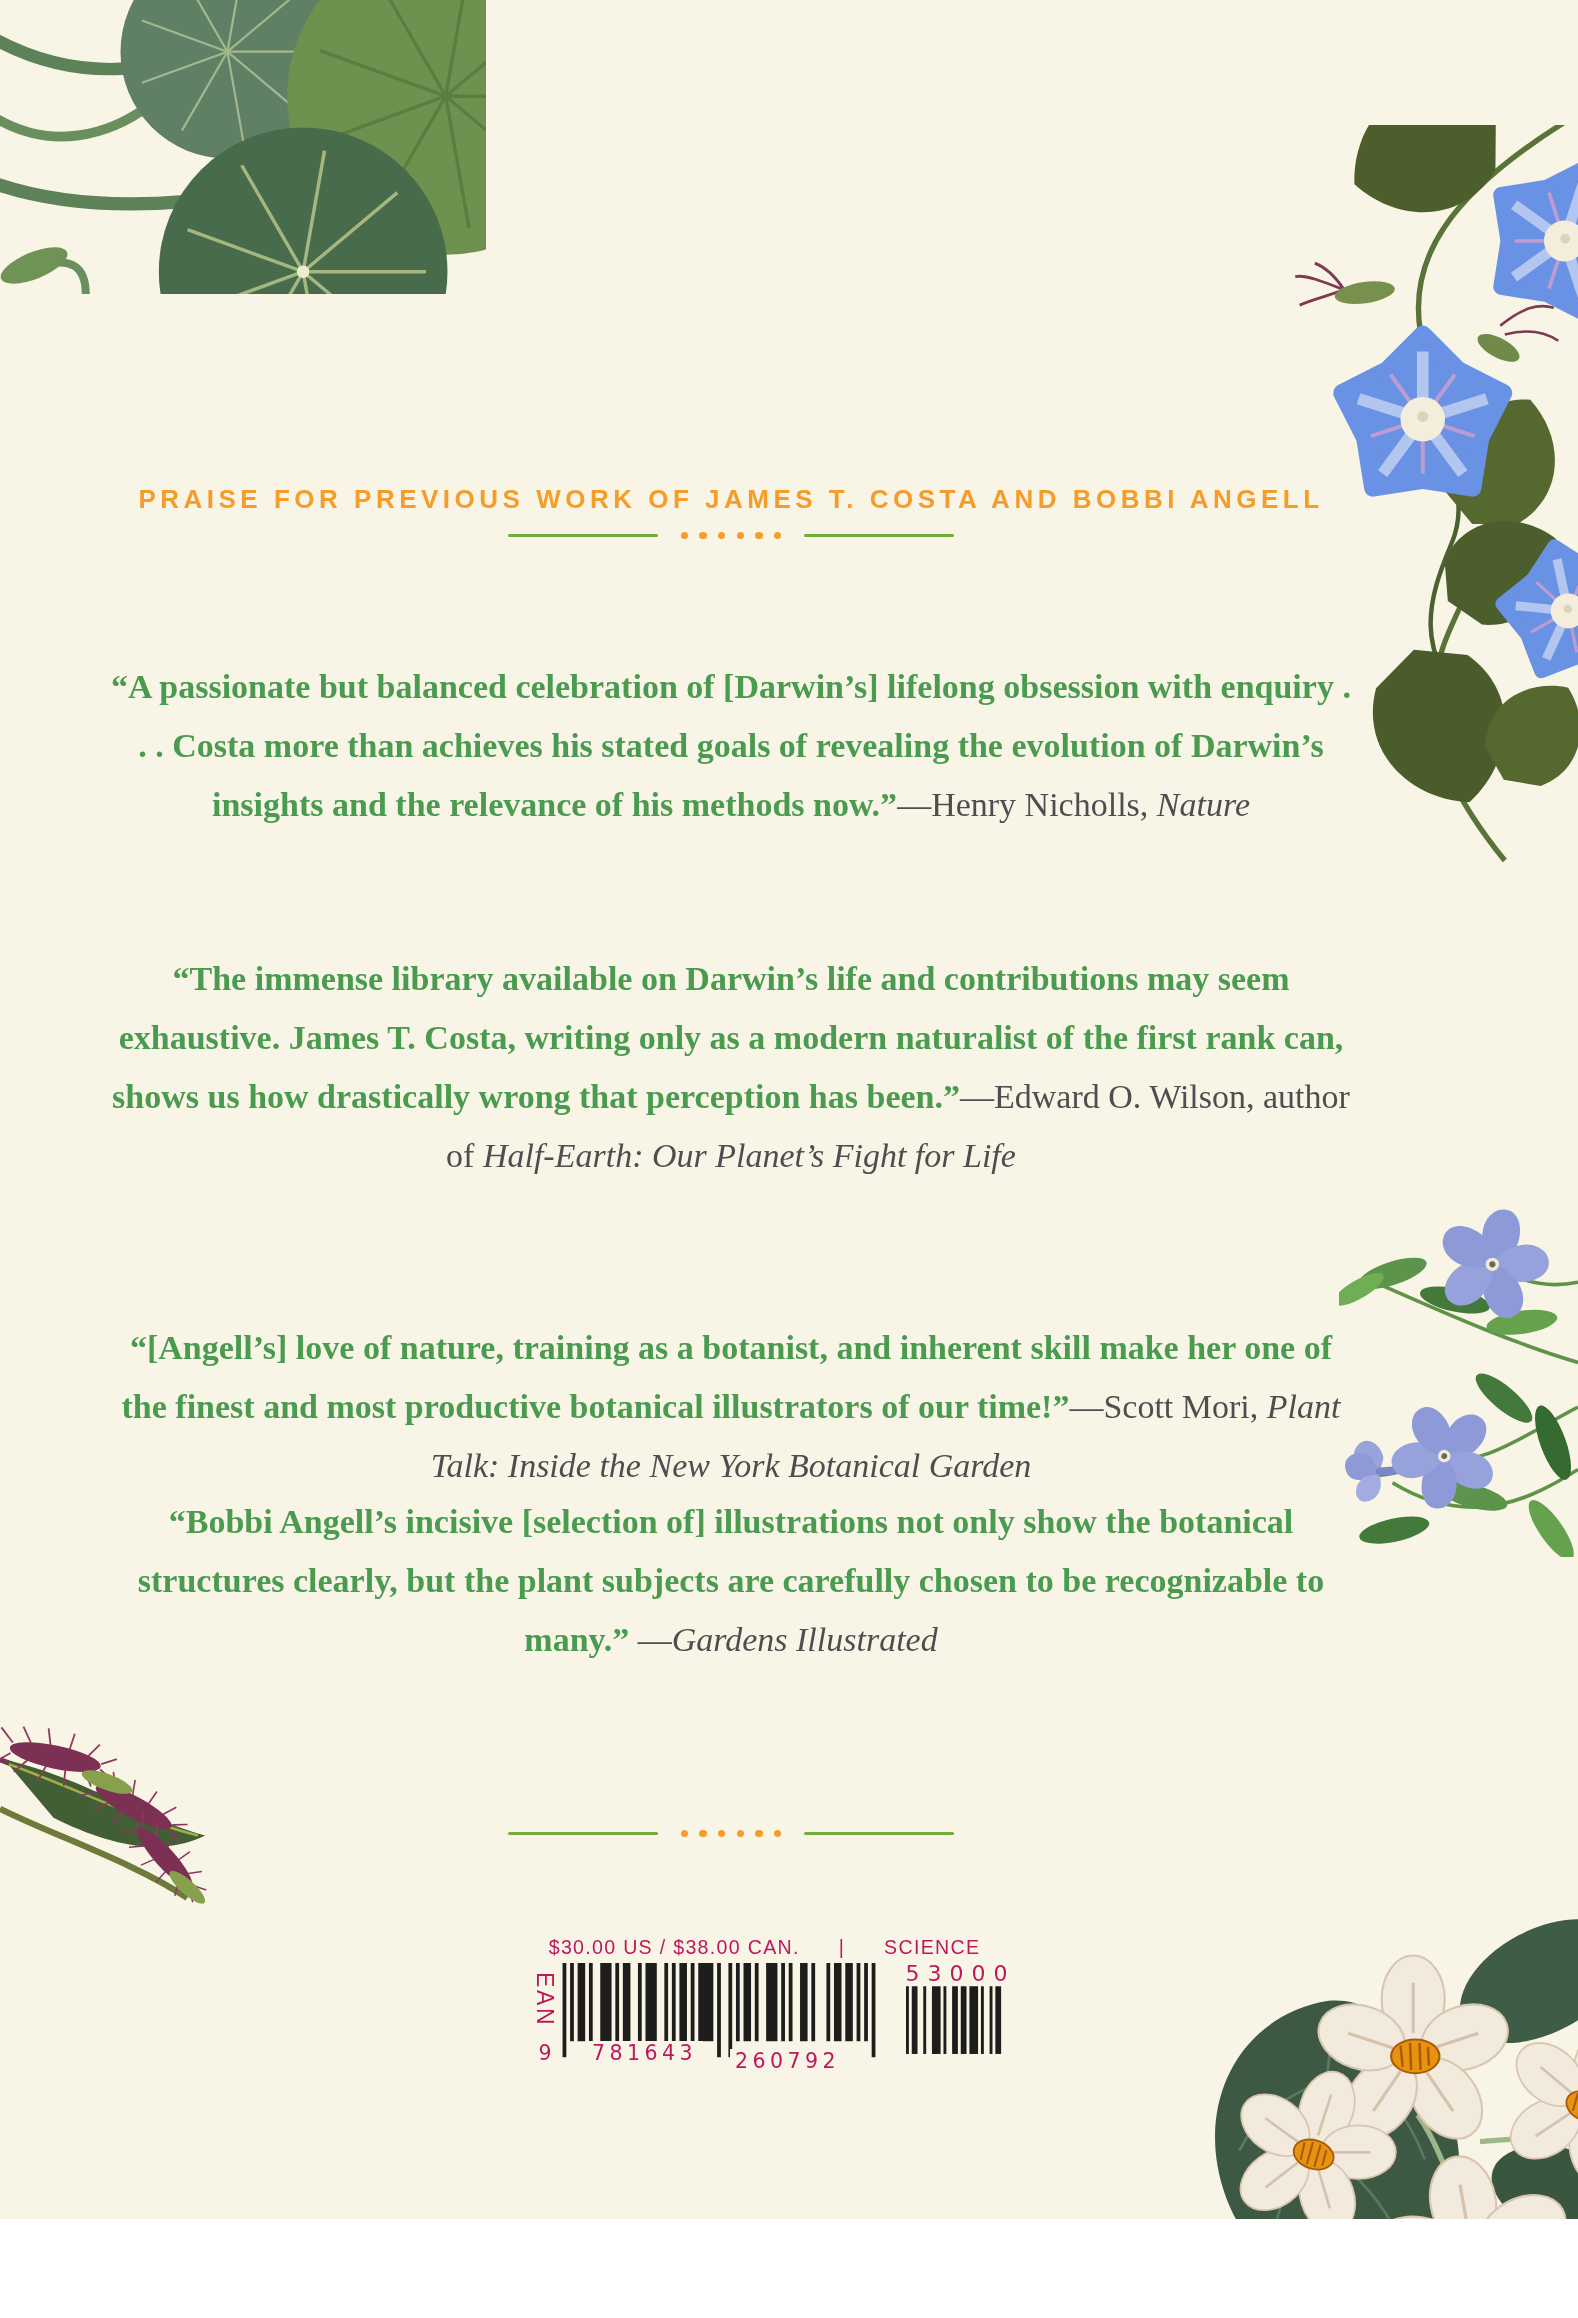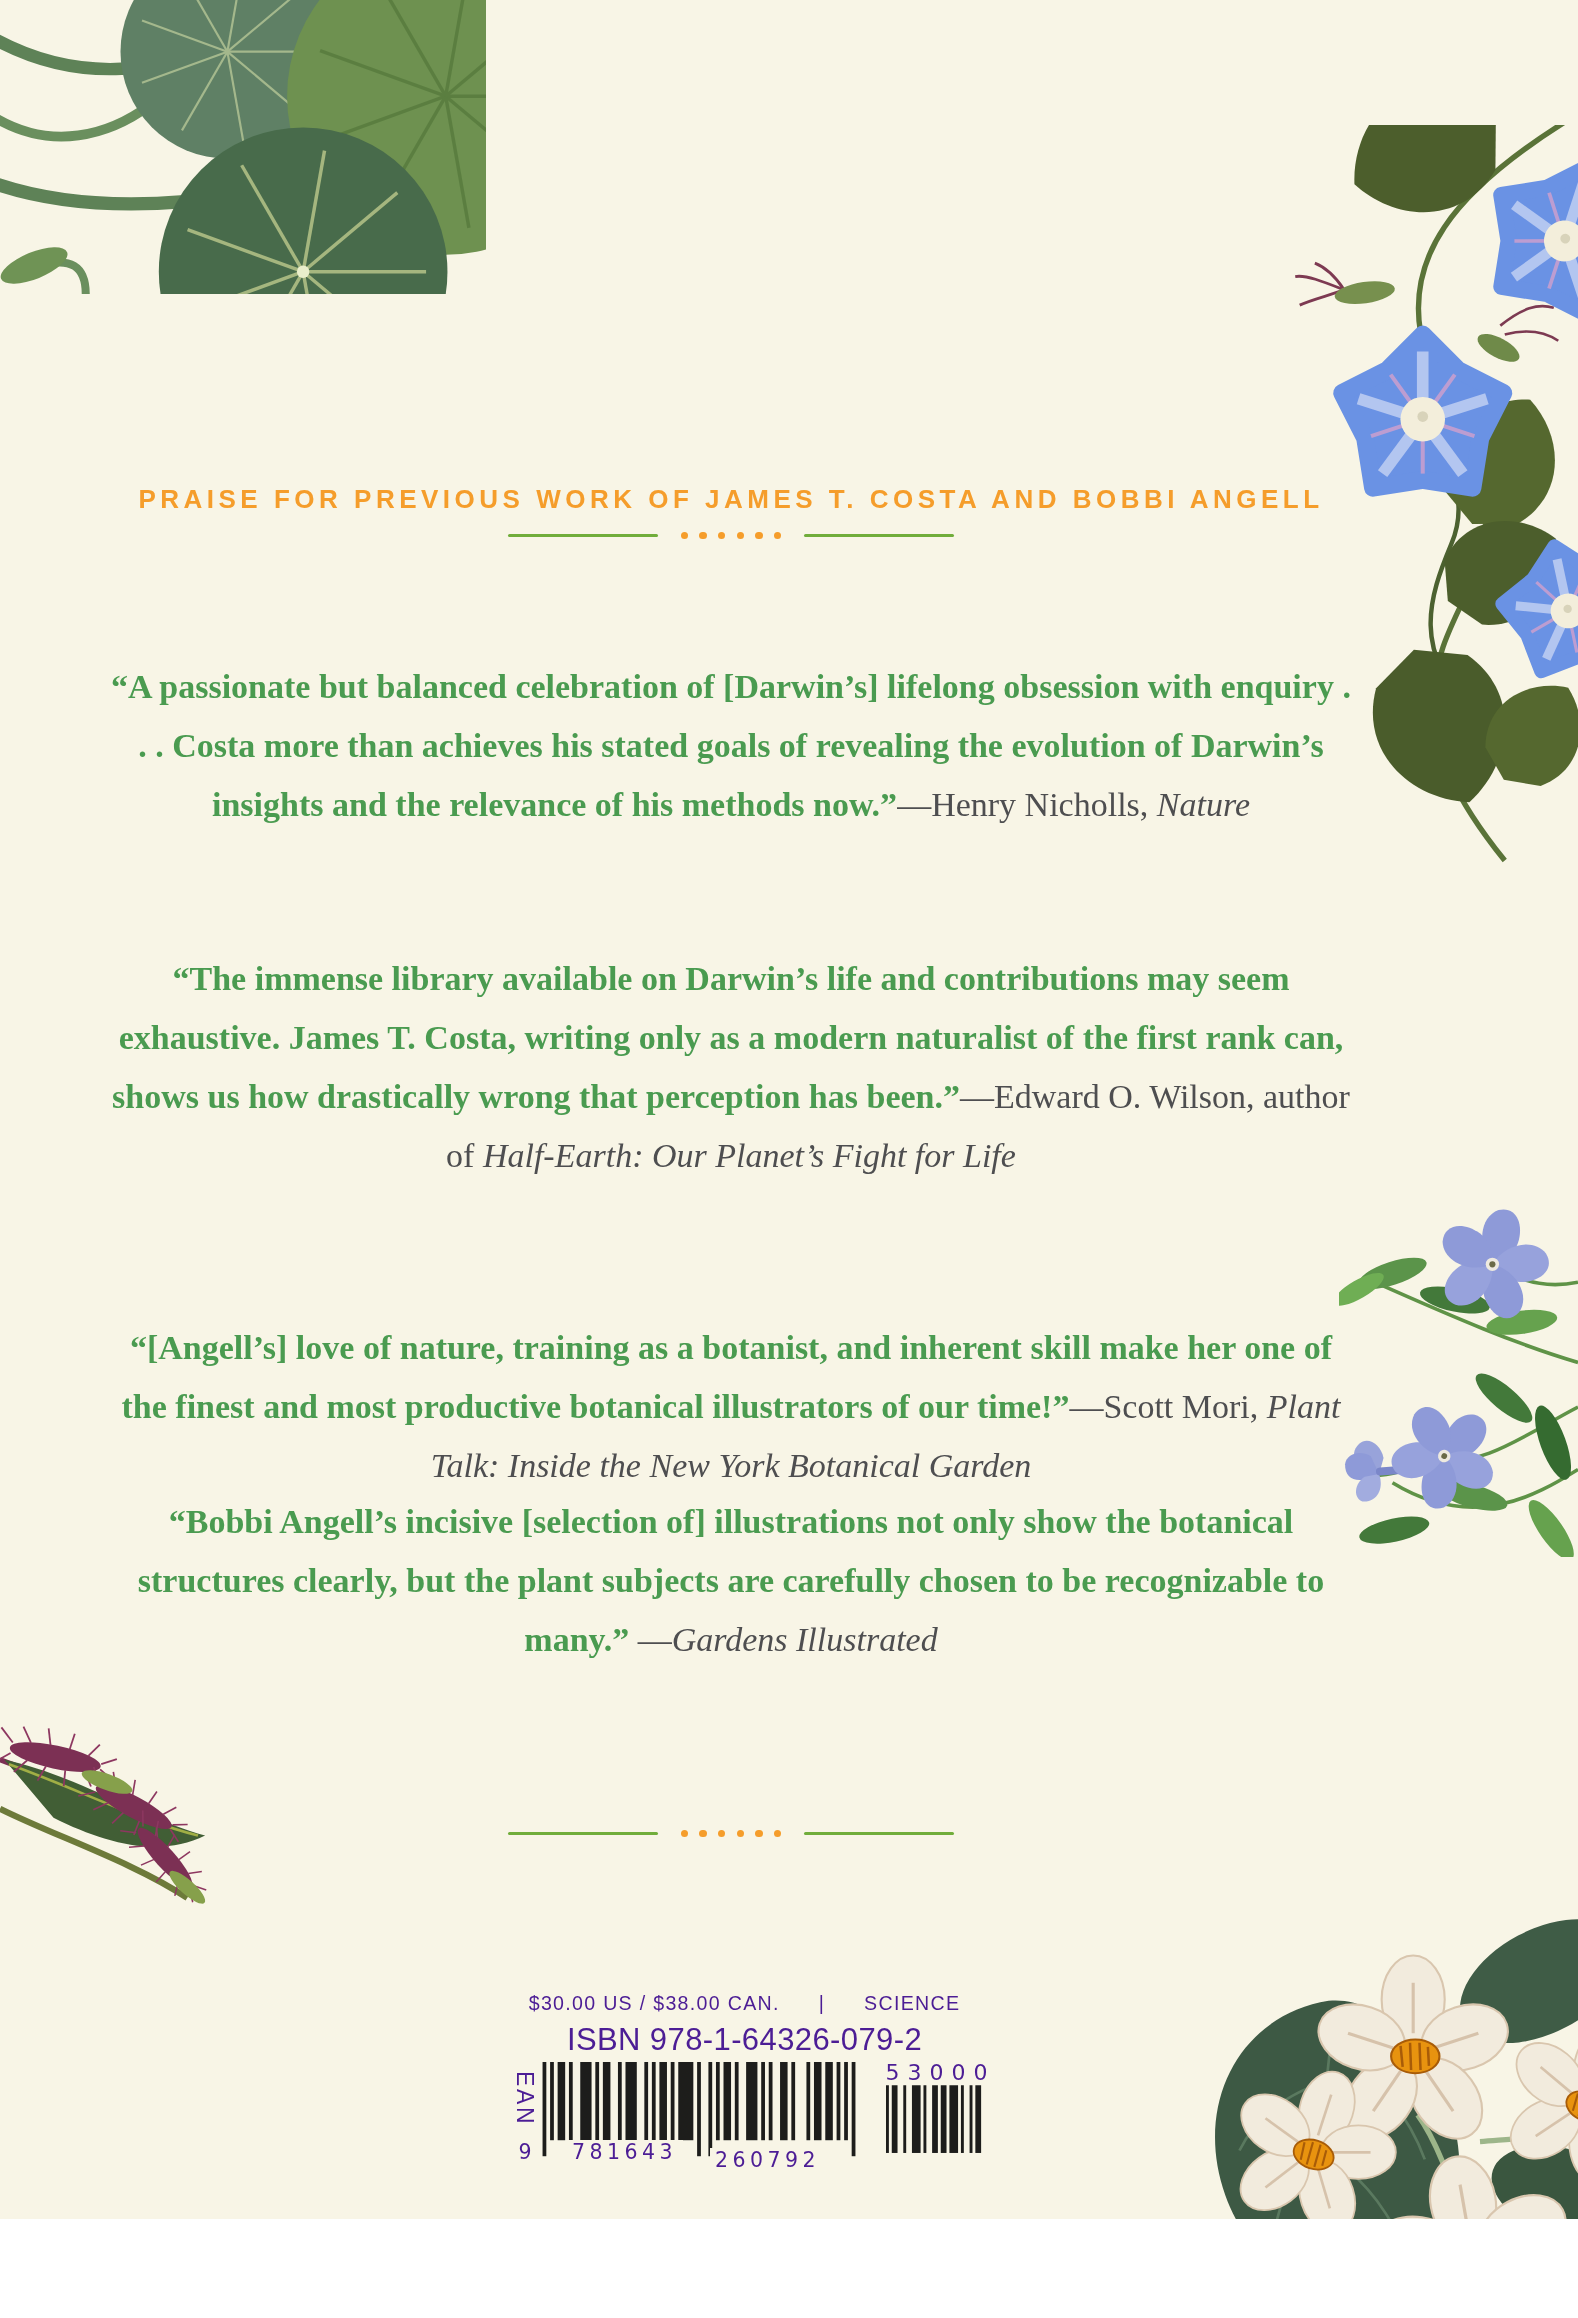--- a/index.html
+++ b/index.html
@@ -51,22 +51,22 @@
   .quote .q-attr{
     color:#4e4e50;font-weight:400;text-align:center;
   }
   .quote .q-attr.it{font-style:italic;}
   .q1{top:657px;}
   .q2{top:949px;}
   .q3{top:1318px;}
   .q4{top:1492px;}
   
   .footer{
-    position:absolute;left:0;top:1992px;width:1489px;
-    text-align:center;color:#4c1d95;
+    position:absolute;left:0;top:1936px;width:1489px;
+    text-align:center;color:#be185d;padding-left:20px;
   }
   .price-row{
     display:flex;justify-content:center;align-items:center;gap:39px;
     font-family:"Liberation Sans", sans-serif;
     font-size:19.6px;letter-spacing:1.3px;font-weight:400;
   }
   .isbn-line{
     margin-top:7.1px;
     font-family:"Liberation Sans", sans-serif;
     font-size:31px;letter-spacing:0.4px;font-weight:400;
@@ -353,21 +353,20 @@
       <span class="rule"></span>
     </div>
   </div>
 
   <div class="footer">
     <div class="price-row">
       <span>$30.00 US / $38.00 CAN.</span>
       <span>|</span>
       <span>SCIENCE</span>
     </div>
-    <div class="isbn-line">ISBN 978-1-64326-079-2</div>
     <div class="barcode-row">
       <div class="ean-wrap">
         <span class="ean-label">EAN</span>
       </div>
       <div class="main-barcode">
         <svg id="main-barcode-svg" width="314" height="96" viewBox="0 0 352 108">
             <rect x="0.00" y="0" width="4.24" height="106" fill="#1d1d1b"></rect>
             <rect x="8.48" y="0" width="4.24" height="88" fill="#1d1d1b"></rect>
             <rect x="16.96" y="0" width="8.48" height="88" fill="#1d1d1b"></rect>
             <rect x="29.69" y="0" width="4.24" height="88" fill="#1d1d1b"></rect>

